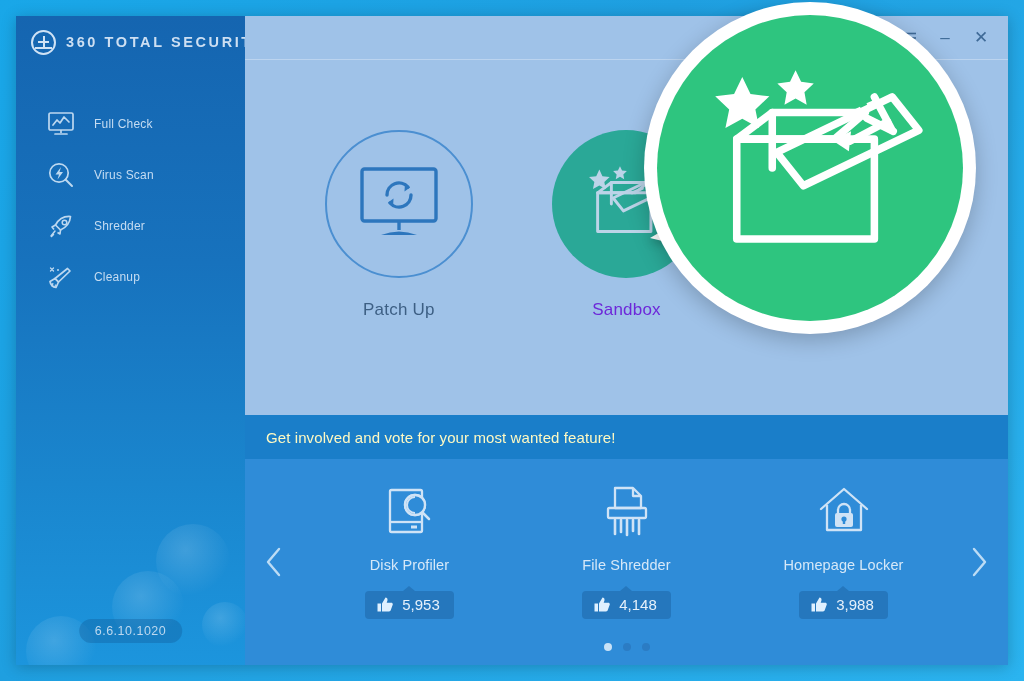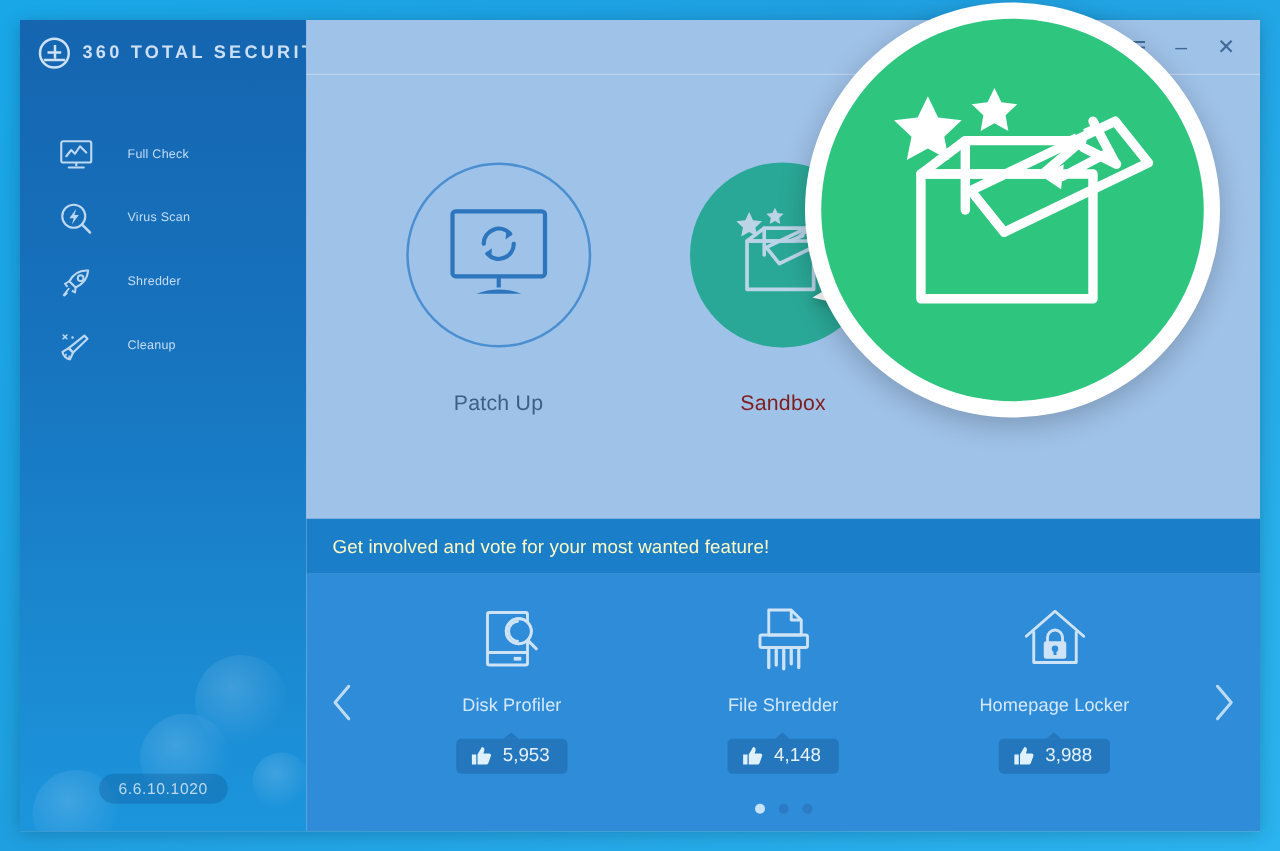--- a/index.html
+++ b/index.html
@@ -87,21 +87,21 @@
   .nav-item {
     position: relative;
     height: 51px;
     display: flex; align-items: center;
     padding-left: 30px;
     gap: 18px;
     cursor: pointer;
   }
   .nav-item .nav-ico { width: 30px; height: 30px; flex: 0 0 30px;
     display: flex; align-items: center; justify-content: center; }
-  .nav-item .nav-label { color: #c5dcf2; font-size: 10px; letter-spacing: .2px; margin-left: 8px; }
+  .nav-item .nav-label { color: #c5dcf2; font-size: 12px; letter-spacing: .2px; }
   .nav-item.active {
     background: linear-gradient(90deg, rgba(255,255,255,.13), rgba(255,255,255,.07));
   }
   .nav-item.active::before {
     content: ""; position: absolute; left: 0; top: 0; bottom: 0;
     width: 4px; background: #25c88a;
   }
   .nav-item.active .nav-label { color: #ffffff; }
 
   #version-badge {
@@ -155,33 +155,32 @@
   
   #featured {
     position: absolute; left: 0; right: 0; top: 44px; height: 355px;
     display: flex; align-items: flex-start; justify-content: space-around;
     padding: 70px 40px 0 40px;
   }
   .feat {
     width: 200px;
     display: flex; flex-direction: column; align-items: center;
     cursor: pointer;
-    gap: 13px;
   }
   .feat .feat-circle {
     width: 148px; height: 148px; border-radius: 50%;
     display: flex; align-items: center; justify-content: center;
   }
   .feat.outline .feat-circle { border: 2px solid #4b8fd1; }
   .feat.filled .feat-circle { background: #2aa897; }
   .feat .feat-label {
     margin-top: 22px;
     color: #3d5f84; font-size: 17px; letter-spacing: .2px;
   }
-  .feat.filled .feat-label { color: #7f1d1d; }
+  .feat.filled .feat-label { color: #6d28d9; }
 
   
   #vote-banner {
     position: absolute; left: 0; right: 0; top: 399px; height: 44px;
     background: #1a7ec9;
     display: flex; align-items: center;
     padding-left: 21px;
   }
   #vote-banner .banner-text {
     color: #fef9c3; font-size: 15px; letter-spacing: .1px;

